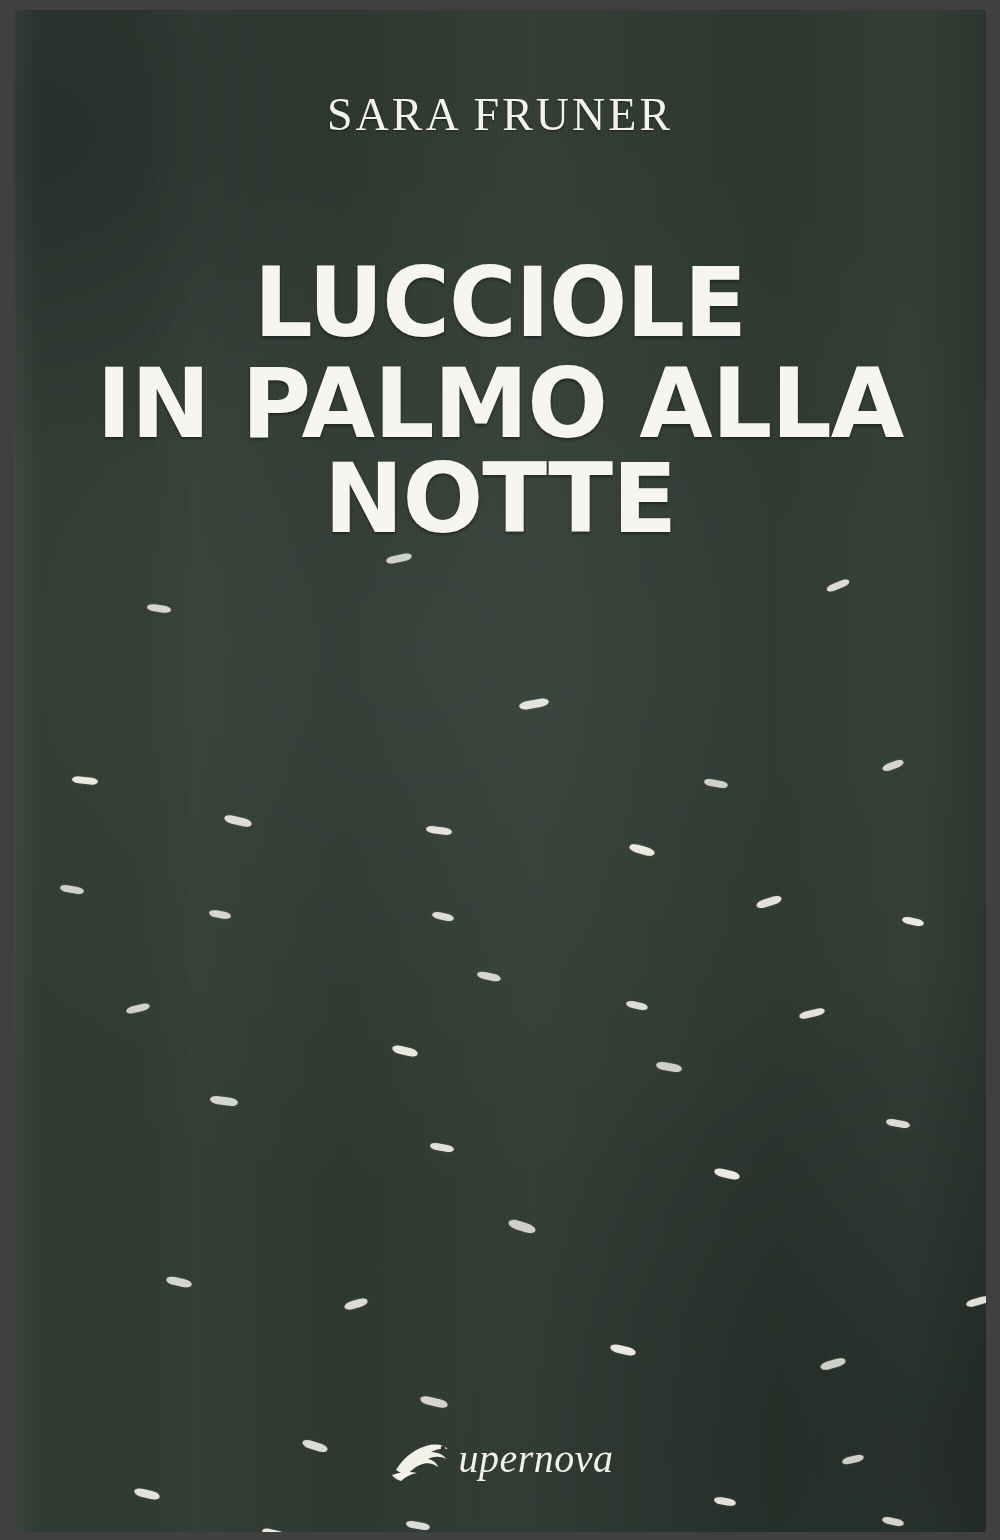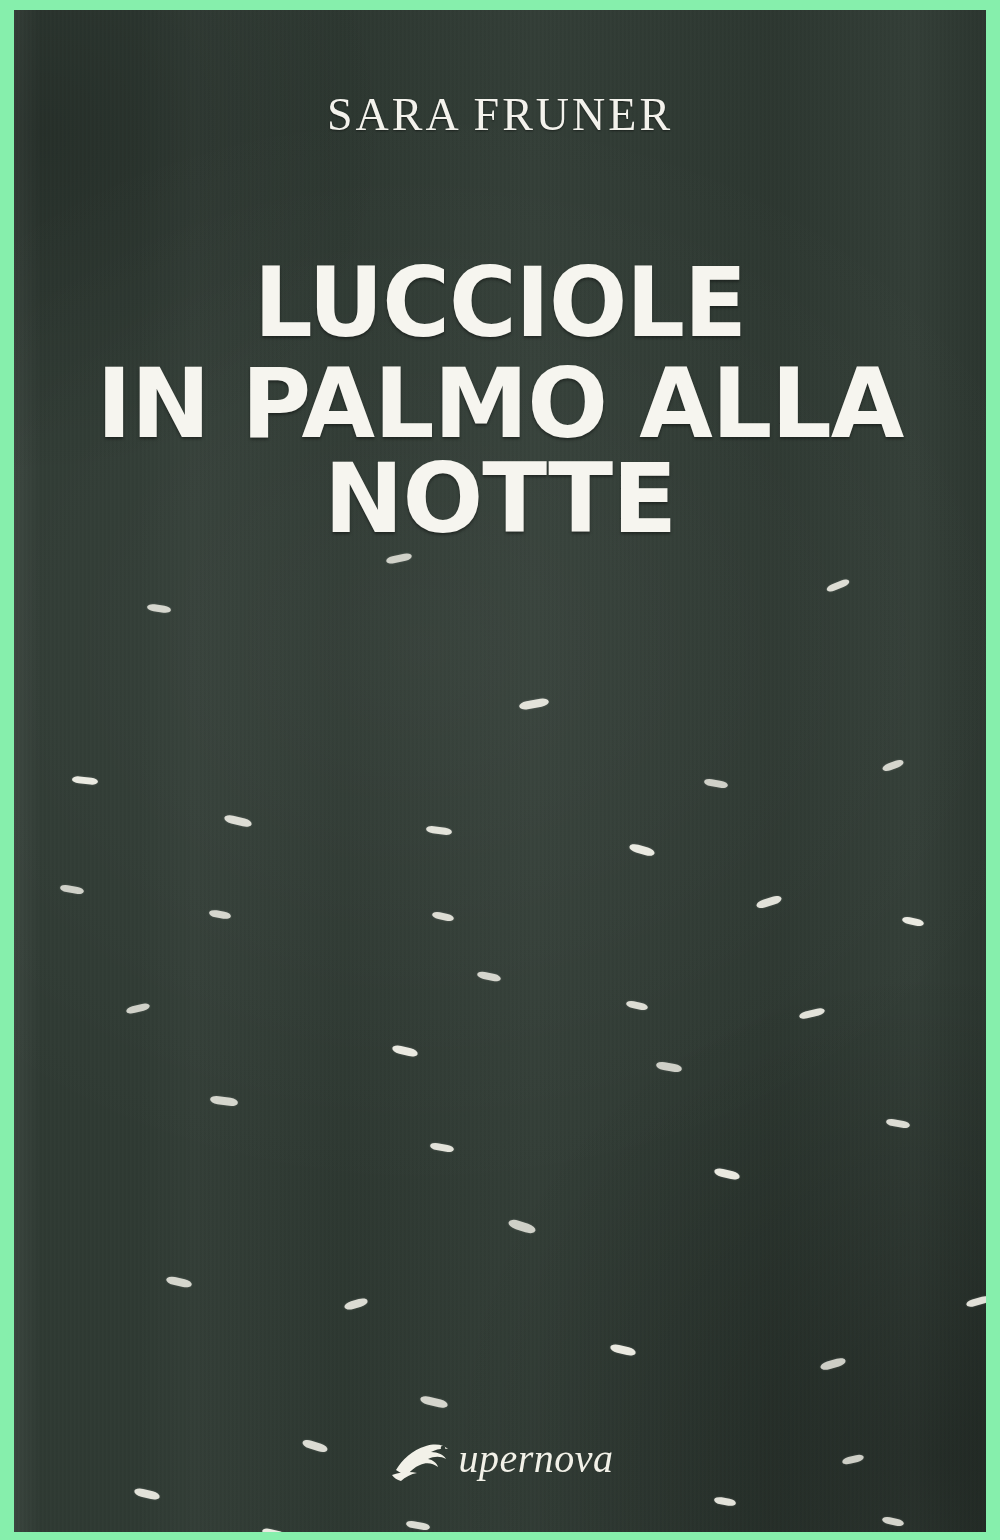--- a/index.html
+++ b/index.html
@@ -11,21 +11,21 @@
     width: 1000px;
     height: 1540px;
     overflow: hidden;
     font-family: "Liberation Serif", serif;
   }
 
   #cover {
     position: relative;
     width: 1000px;
     height: 1540px;
-    background: #86efac;
+    background: #404040;
     overflow: hidden;
   }
 
   
   #page {
     position: absolute;
     left: 14px;
     top: 10px;
     width: 972px;
     height: 1522px;

